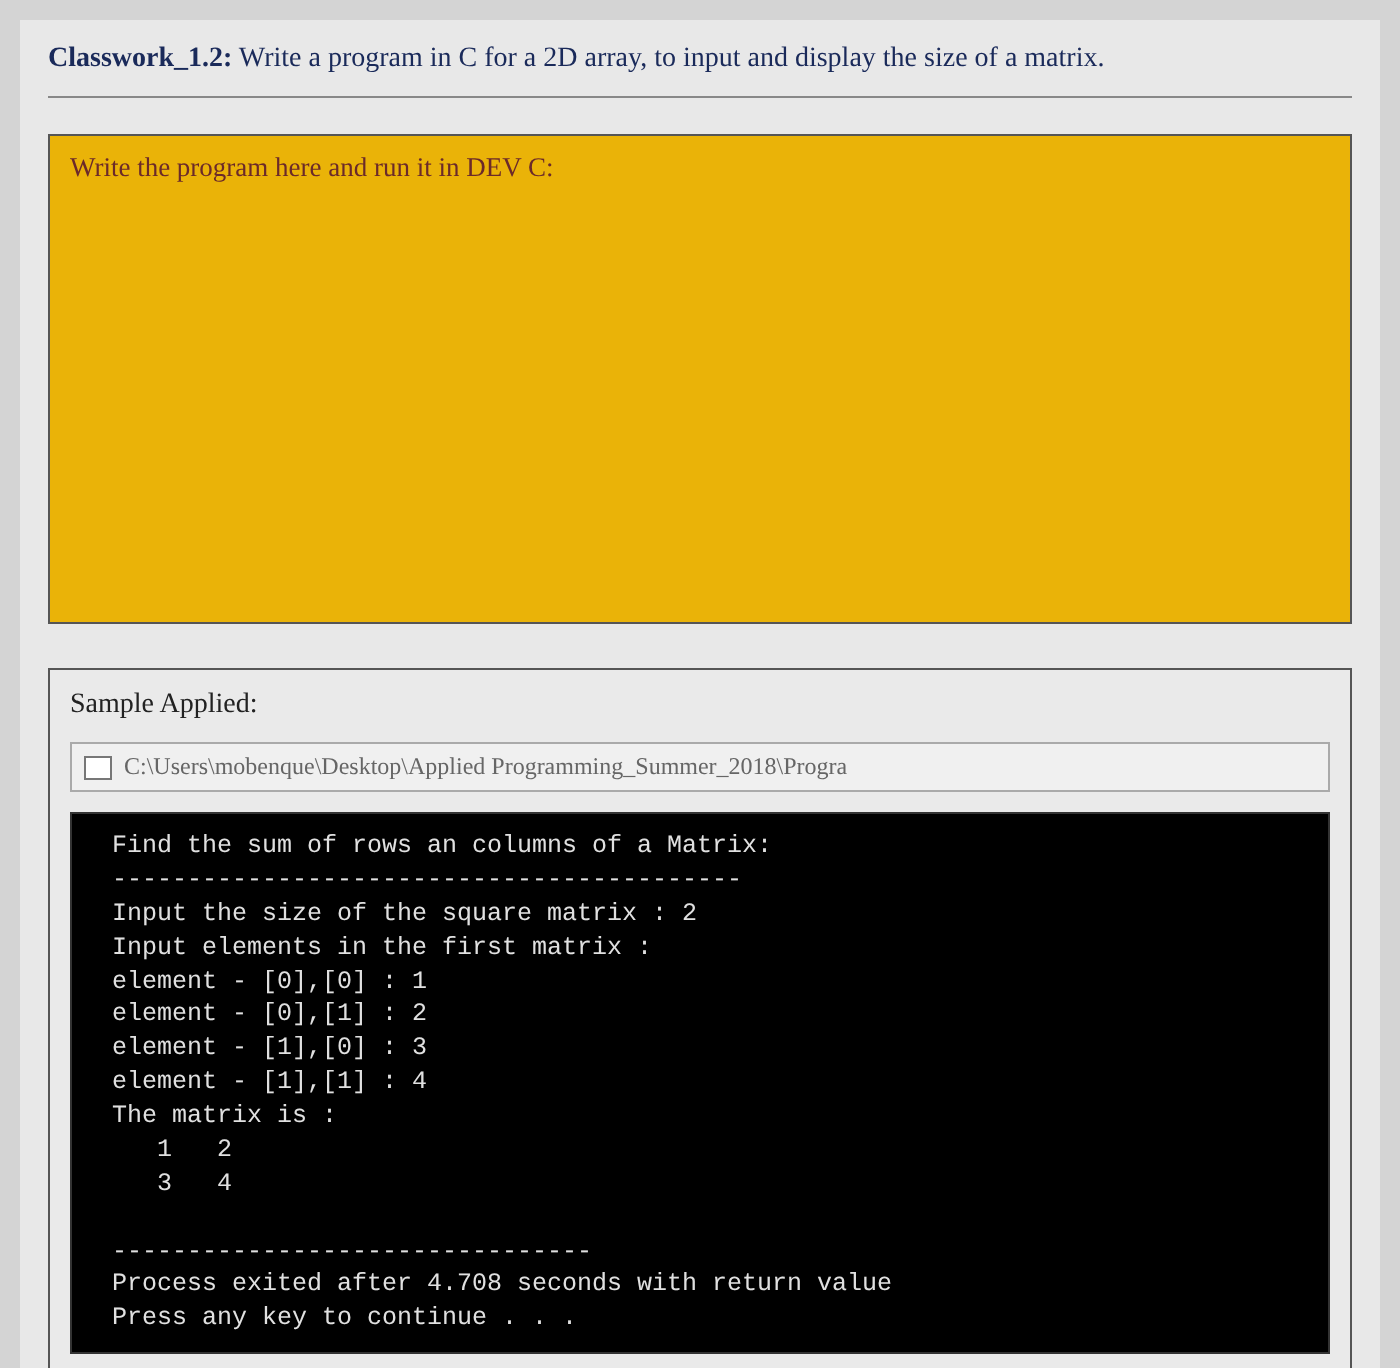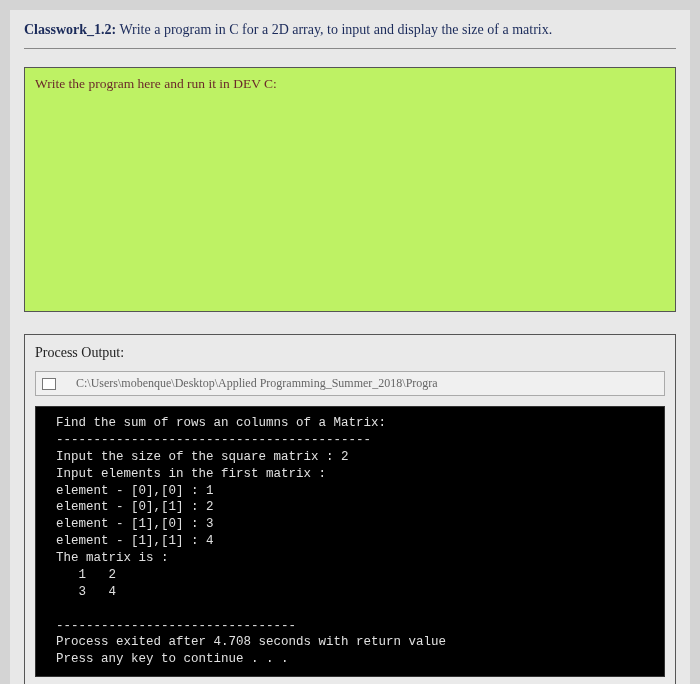--- a/index.html
+++ b/index.html
@@ -22,21 +22,21 @@
     color: #1a2a5a;
     padding: 4px 0 10px 0;
     border-bottom: 1px solid #888;
   }
   .task-header .label { font-weight: bold; }
   .write-box {
     border: 1.5px solid #555;
     margin-top: 18px;
     padding: 8px 10px;
     height: 245px;
-    background: #bef264;
+    background: #eab308;
   }
   .write-box .prompt {
     font-size: 13.5px;
     color: #6b2a2a;
   }
   .sample-box {
     border: 1.5px solid #555;
     margin-top: 22px;
     padding: 10px;
     background: #eaeaea;
@@ -47,21 +47,21 @@
     padding-bottom: 6px;
   }
   .path-bar {
     border: 1px solid #aaa;
     background: #f0f0f0;
     padding: 4px 6px;
     font-size: 12px;
     color: #666;
     display: flex;
     align-items: center;
-    gap: 20px;
+    gap: 6px;
     margin-top: 4px;
   }
   .path-bar .path-icon {
     width: 14px; height: 12px;
     border: 1px solid #777;
     display: inline-block;
     background: #fff;
     position: relative;
   }
   .console {
@@ -83,21 +83,21 @@
 
   <div class="task-header">
     <span class="label">Classwork_1.2:</span><span> Write a program in C for a 2D array, to input and display the size of a matrix.</span>
   </div>
 
   <div class="write-box">
     <div class="prompt">Write the program here and run it in DEV C:</div>
   </div>
 
   <div class="sample-box">
-    <div class="sample-title">Process Output:</div>
+    <div class="sample-title">Sample Applied:</div>
 
     <div class="path-bar">
       <span class="path-icon"></span>
       <span>C:\Users\mobenque\Desktop\Applied Programming_Summer_2018\Progra</span>
     </div>
 
     <div class="console" id="console">Find the sum of rows an columns of a Matrix:
 ------------------------------------------
 Input the size of the square matrix : 2
 Input elements in the first matrix :

